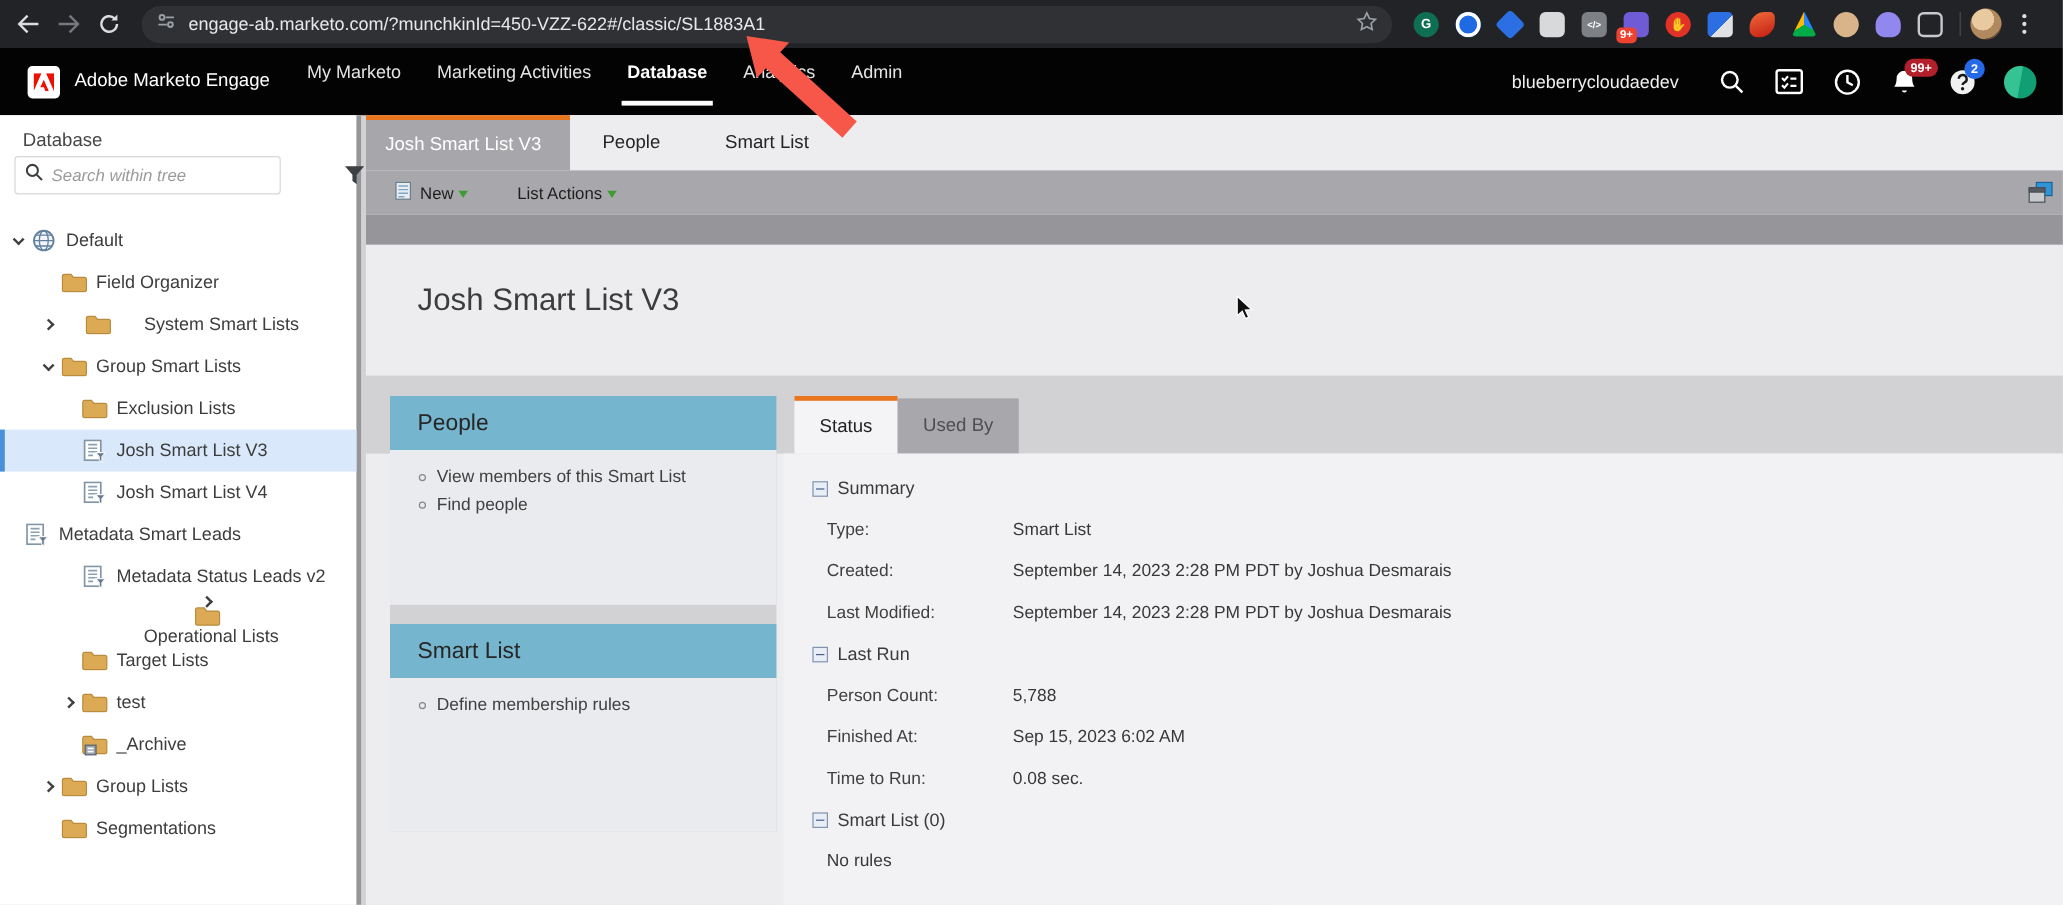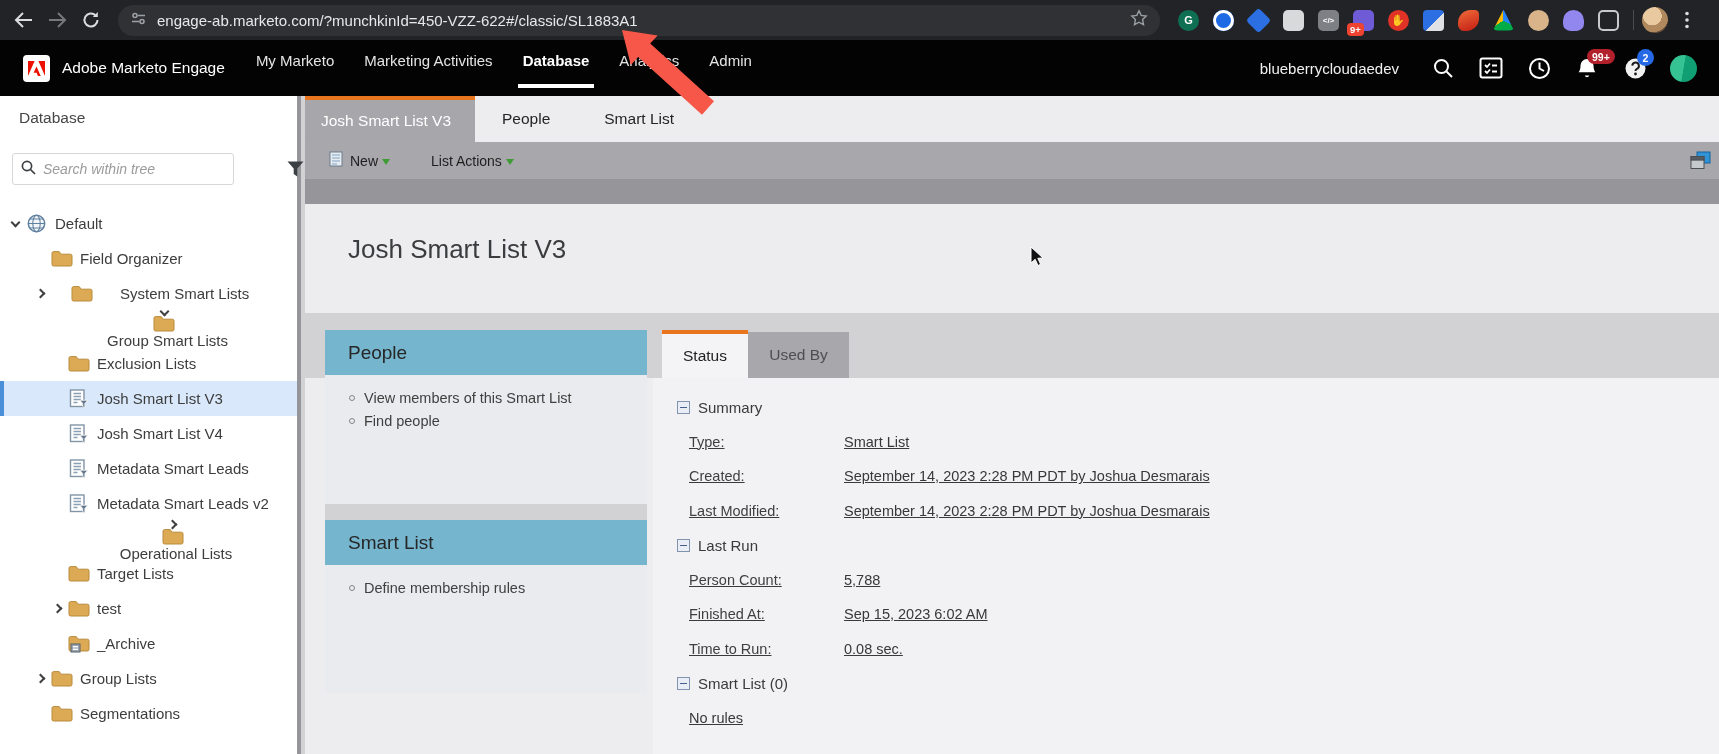--- a/index.html
+++ b/index.html
@@ -39,21 +39,21 @@
   .badge-red { position:absolute; top:1px; left:20px; background:#b2202b; color:#fff; font-size:10.5px;
     font-weight:bold; padding:1.5px 5px; border-radius:9px; }
   .badge-blue { position:absolute; top:1px; left:22px; background:#2569e6; color:#fff; font-size:10.5px;
     font-weight:bold; width:17px; height:17px; border-radius:50%; display:flex; align-items:center; justify-content:center; }
   .green-av { width:27px; height:27px; border-radius:50%; background:linear-gradient(100deg,#35c393 49%,#0f9f73 51%); }
 
   
   .sidebar { position:absolute; top:96px; left:0; width:301px; height:658px; background:#ffffff;
     border-right:4px solid #96969a; }
   .sb-title { font-size:15.5px; color:#464646; padding:13px 0 0 19px; }
-  .sb-search-row { display:flex; align-items:center; margin:26px 6px 0 12px;gap:48px; }
+  .sb-search-row { display:flex; align-items:center; margin:3px 6px 0 12px;gap:48px; }
   .sb-search { flex:1; height:32px; border:1px solid #d7d7d9; border-radius:3px; background:#fff;
     display:flex; align-items:center; padding:0 8px; }
   .sb-search input { border:0; outline:0; flex:1; font-size:14px; font-style:italic; color:#555;
     font-family:"Liberation Sans", sans-serif; background:transparent; margin-left:7px; }
   .sb-search input::placeholder { color:#9b9b9b; }
   .sb-filter { width:26px; display:flex; justify-content:center; margin-left:4px; }
   .tree { margin-top:21px; }
   .tree-row { height:35px; display:flex; align-items:center; font-size:15px; color:#3d3d3d;
     position:relative; cursor:default; }
   .tree-row.sel { background:#d9e9fb; }
@@ -95,21 +95,21 @@
 
   .statustabs { position:absolute; left:357px; top:126px; display:flex; align-items:flex-start;text-align:right; }
   .stab-active { width:86px; height:48px; background:#f4f4f6; border-top:4px solid #e9761e;
     display:flex; align-items:center; justify-content:center; font-size:15.5px; color:#222; }
   .stab { width:101px; height:46px; margin-top:2px; background:#a8a8ac; display:flex; align-items:center;
     justify-content:center; font-size:15.5px; color:#4e4e50; }
   .statuspanel { position:absolute; left:348px; top:174px; right:0; bottom:0; background:#f2f2f4;
     padding:12px 0 0 24px; }
   .s-line { height:34.5px; display:flex; align-items:center; font-size:15px; color:#3a3a3a; }
   .s-line .sec-ic { margin-right:8px; }
-  .s-line.row { padding-left:12px;text-decoration:underline; }
+  .s-line.row { padding-left:12px; }
   .s-lab { width:155px; flex:none; font-size:14.5px; color:#3f3f3f; }
   .s-val { font-size:14.5px; color:#383838; white-space:nowrap; }
   .collapse-ic { width:13px; height:13px; border:1px solid #8294ad; background:#e9eef6; position:relative; flex:none; }
   .collapse-ic::after { content:""; position:absolute; left:2px; right:2px; top:5px; height:1.5px; background:#48608a; }
 
   .annot-arrow { position:absolute; left:585px; top:8px; pointer-events:none; z-index:50; }
   .cursor { position:absolute; left:725px; top:42px; z-index:40; }
 </style>
 </head>
 <body>
@@ -273,21 +273,21 @@
         <span class="chev-slot">
           <span class="chev right"></span>
         </span>
         <span class="tree-ic">
           <svg width="22" height="17" viewBox="0 0 22 17">
             <path d="M1 3.2Q1 1.6 2.6 1.6h5.6l2 2.6h9.2Q21 4.2 21 5.8v8.6q0 1.6-1.6 1.6H2.6Q1 16 1 14.4Z" fill="#dcaa55" stroke="#b98b3c"></path>
           </svg>
         </span>
         <span class="tree-lab">System Smart Lists</span>
       </div>
-      <div class="tree-row" style="padding-left: 31px; flex-direction: column;">
+      <div class="tree-row" style="padding-left: 31px;">
         <span class="chev-slot">
           <span class="chev down"></span>
         </span>
         <span class="tree-ic">
           <svg width="22" height="17" viewBox="0 0 22 17">
             <path d="M1 3.2Q1 1.6 2.6 1.6h5.6l2 2.6h9.2Q21 4.2 21 5.8v8.6q0 1.6-1.6 1.6H2.6Q1 16 1 14.4Z" fill="#dcaa55" stroke="#b98b3c"></path>
           </svg>
         </span>
         <span class="tree-lab">Group Smart Lists</span>
       </div>
@@ -315,41 +315,41 @@
         <span class="chev-slot"></span>
         <span class="tree-ic">
           <svg width="20" height="20" viewBox="0 0 20 20">
             <rect x="1.5" y="1" width="13.5" height="16.5" fill="#fff" stroke="#8295a6" stroke-width="1.4"></rect>
             <path d="M4.5 4.5h7.5M4.5 7.5h7.5M4.5 10.5h7.5M4.5 13.5h4" stroke="#8aa0b4" stroke-width="1.3"></path>
             <path d="M10.8 11.2h8l-2.9 3.4v4.4l-2.2-1.6v-2.8Z" fill="#64798d" stroke="#f4f4f4" stroke-width="0.9"></path>
           </svg>
         </span>
         <span class="tree-lab">Josh Smart List V4</span>
       </div>
-      <div class="tree-row" style="padding-left: 48px;">
+      <div class="tree-row" style="">
         <span class="chev-slot"></span>
         <span class="tree-ic">
           <svg width="20" height="20" viewBox="0 0 20 20">
             <rect x="1.5" y="1" width="13.5" height="16.5" fill="#fff" stroke="#8295a6" stroke-width="1.4"></rect>
             <path d="M4.5 4.5h7.5M4.5 7.5h7.5M4.5 10.5h7.5M4.5 13.5h4" stroke="#8aa0b4" stroke-width="1.3"></path>
             <path d="M10.8 11.2h8l-2.9 3.4v4.4l-2.2-1.6v-2.8Z" fill="#64798d" stroke="#f4f4f4" stroke-width="0.9"></path>
           </svg>
         </span>
         <span class="tree-lab">Metadata Smart Leads</span>
       </div>
       <div class="tree-row" style="padding-left: 48px;">
         <span class="chev-slot"></span>
         <span class="tree-ic">
           <svg width="20" height="20" viewBox="0 0 20 20">
             <rect x="1.5" y="1" width="13.5" height="16.5" fill="#fff" stroke="#8295a6" stroke-width="1.4"></rect>
             <path d="M4.5 4.5h7.5M4.5 7.5h7.5M4.5 10.5h7.5M4.5 13.5h4" stroke="#8aa0b4" stroke-width="1.3"></path>
             <path d="M10.8 11.2h8l-2.9 3.4v4.4l-2.2-1.6v-2.8Z" fill="#64798d" stroke="#f4f4f4" stroke-width="0.9"></path>
           </svg>
         </span>
-        <span class="tree-lab">Metadata Smart Leads v2</span>
+        <span class="tree-lab">Metadata Status Leads v2</span>
       </div>
       <div class="tree-row" style="padding-left: 48px; flex-direction: column;">
         <span class="chev-slot">
           <span class="chev right"></span>
         </span>
         <span class="tree-ic">
           <svg width="22" height="17" viewBox="0 0 22 17">
             <path d="M1 3.2Q1 1.6 2.6 1.6h5.6l2 2.6h9.2Q21 4.2 21 5.8v8.6q0 1.6-1.6 1.6H2.6Q1 16 1 14.4Z" fill="#dcaa55" stroke="#b98b3c"></path>
           </svg>
         </span>

